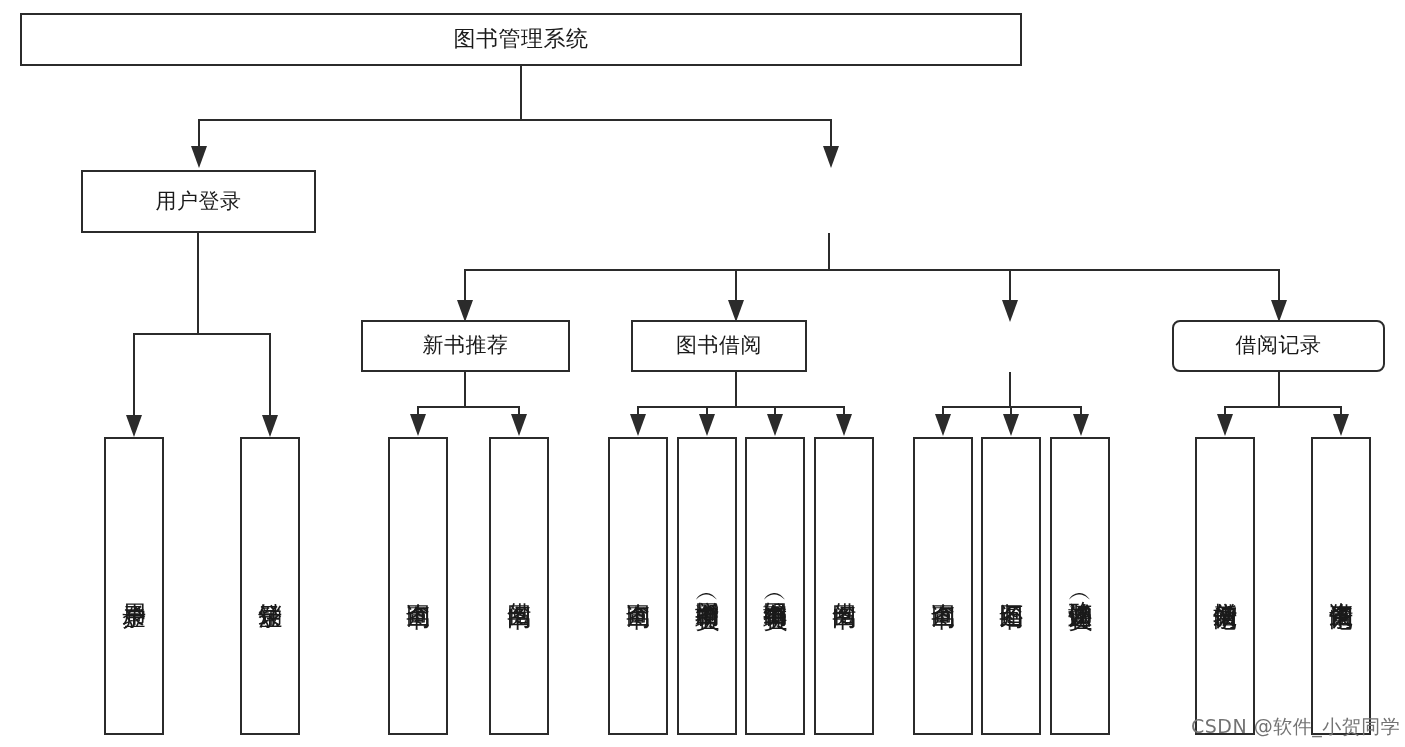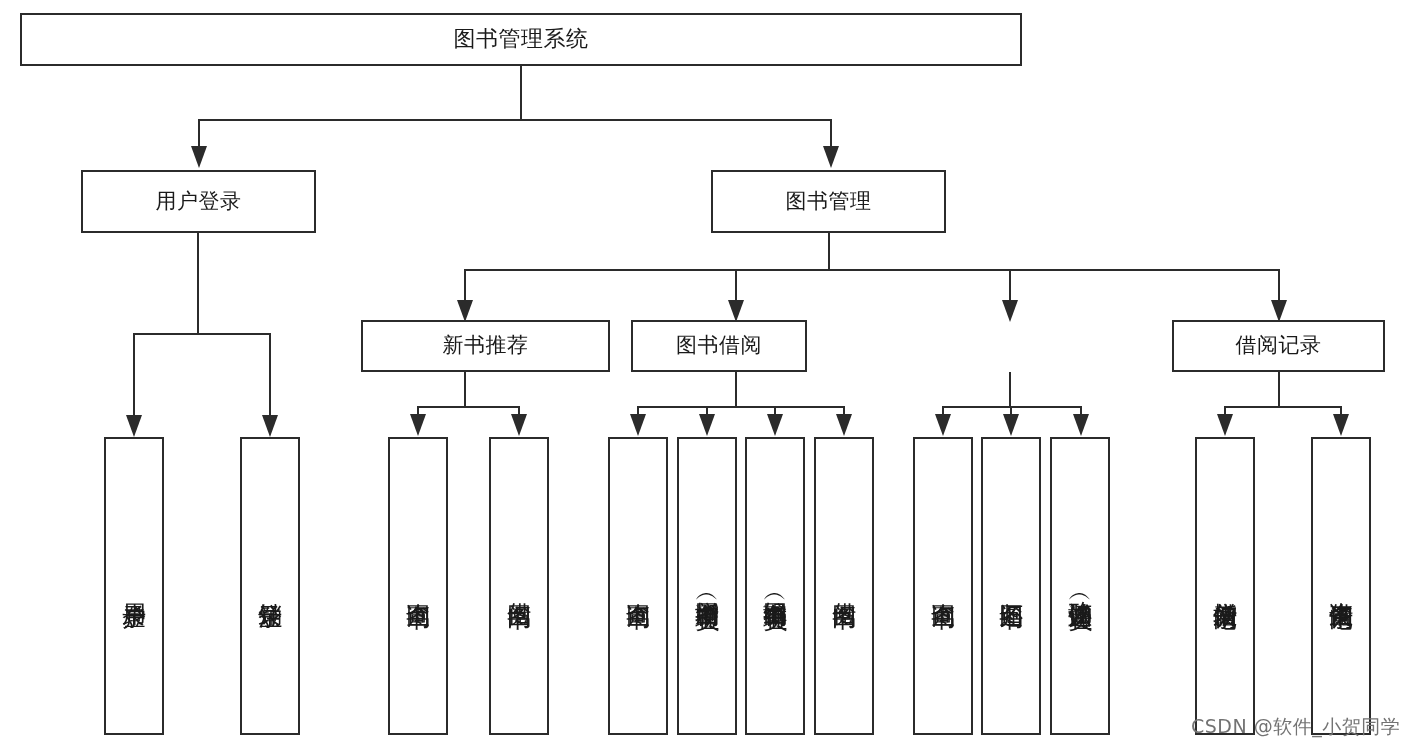--- a/index.html
+++ b/index.html
@@ -88,23 +88,20 @@
   <div class="ln h" style="left:198px;top:119px;width:634px;"></div>
 
   <div class="ln v" style="left:198px;top:119px;height:27px;"></div>
   <div class="arrow" style="left:191px;top:146px;"></div>
   <div class="ln v" style="left:830px;top:119px;height:27px;"></div>
   <div class="arrow" style="left:823px;top:146px;"></div>
 
   <div class="node h" style="left:81px;top:170px;width:235px;height:63px;">
     <span class="label">用户登录</span>
   </div>
-  <div class="node h" style="left:711px;top:170px;width:235px;height:63px;">
-    <span class="label">图书管理</span>
-  </div>
 
   <div class="ln v" style="left:197px;top:233px;height:101px;"></div>
   <div class="ln h" style="left:133px;top:333px;width:138px;"></div>
   <div class="ln v" style="left:133px;top:333px;height:82px;"></div>
   <div class="arrow" style="left:126px;top:415px;"></div>
   <div class="ln v" style="left:269px;top:333px;height:82px;"></div>
   <div class="arrow" style="left:262px;top:415px;"></div>
 
   <div class="node v" style="left:104px;top:437px;width:60px;height:298px;">
     <span class="label">用户登录</span>
@@ -118,27 +115,27 @@
 
   <div class="ln v" style="left:464px;top:269px;height:31px;"></div>
   <div class="arrow" style="left:457px;top:300px;"></div>
   <div class="ln v" style="left:735px;top:269px;height:31px;"></div>
   <div class="arrow" style="left:728px;top:300px;"></div>
   <div class="ln v" style="left:1009px;top:269px;height:31px;"></div>
   <div class="arrow" style="left:1002px;top:300px;"></div>
   <div class="ln v" style="left:1278px;top:269px;height:31px;"></div>
   <div class="arrow" style="left:1271px;top:300px;"></div>
 
-  <div class="node h" style="left:361px;top:320px;width:249px;height:52px;">
+  <div class="node h" style="left:361px;top:320px;width:209px;height:52px;">
     <span class="label">新书推荐</span>
   </div>
   <div class="node h" style="left:631px;top:320px;width:176px;height:52px;">
     <span class="label">图书借阅</span>
   </div>
-  <div class="node h" style="left:1172px;top:320px;width:213px;height:52px;">
+  <div class="node h" style="left:1172px;top:320px;width:213px;height:52px;border-radius:8px;">
     <span class="label">借阅记录</span>
   </div>
 
   <div class="ln v" style="left:464px;top:372px;height:36px;"></div>
   <div class="ln h" style="left:417px;top:406px;width:103px;"></div>
   <div class="ln v" style="left:417px;top:406px;height:9px;"></div>
   <div class="arrow" style="left:410px;top:414px;"></div>
   <div class="ln v" style="left:518px;top:406px;height:9px;"></div>
   <div class="arrow" style="left:511px;top:414px;"></div>
 

